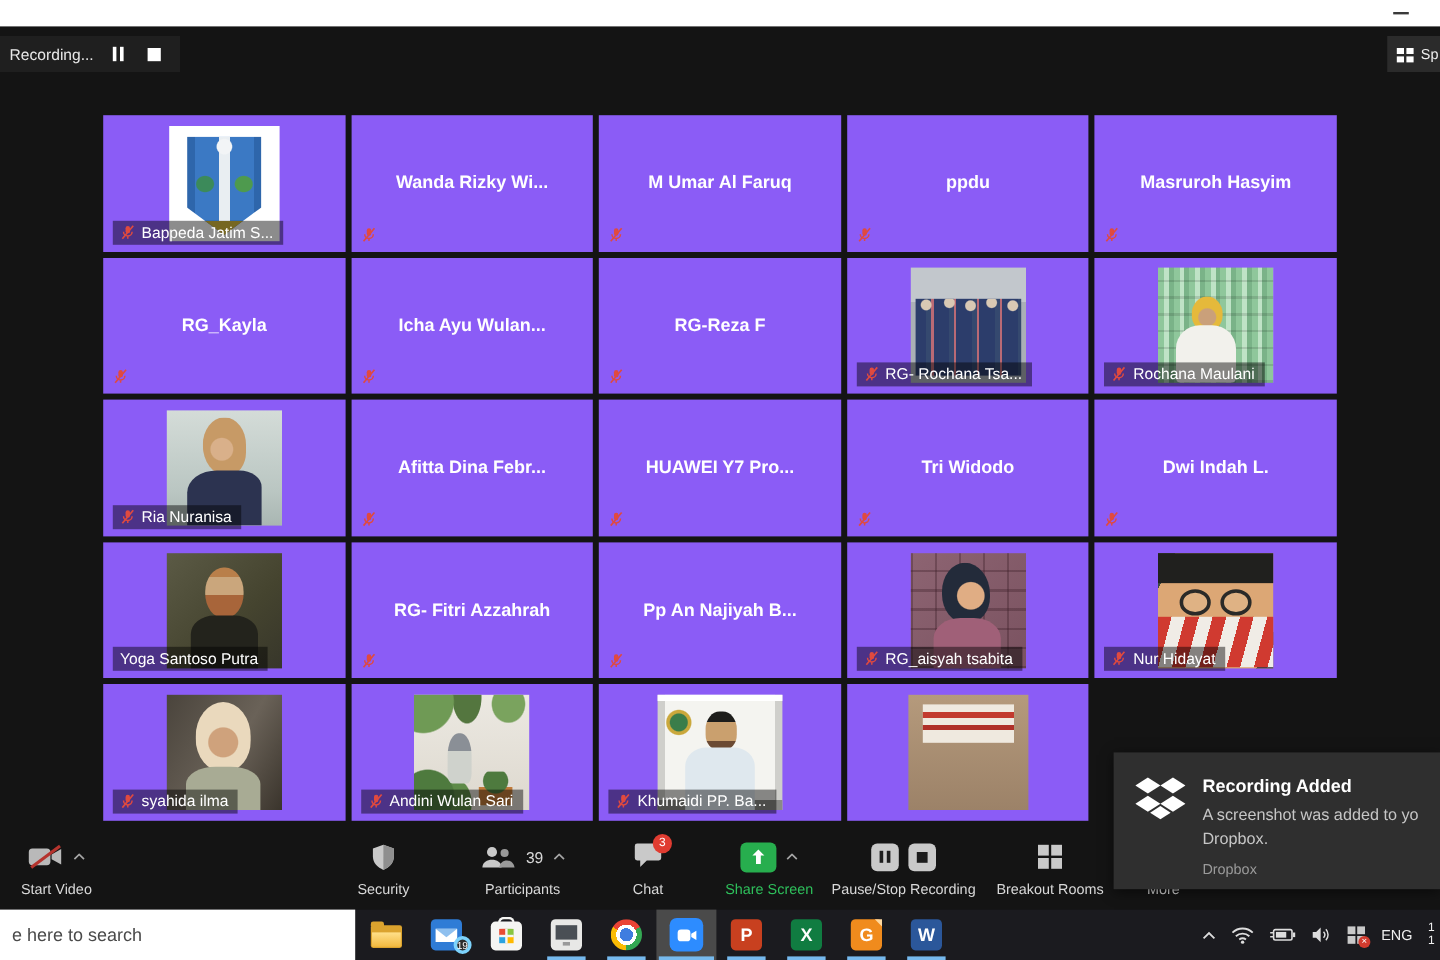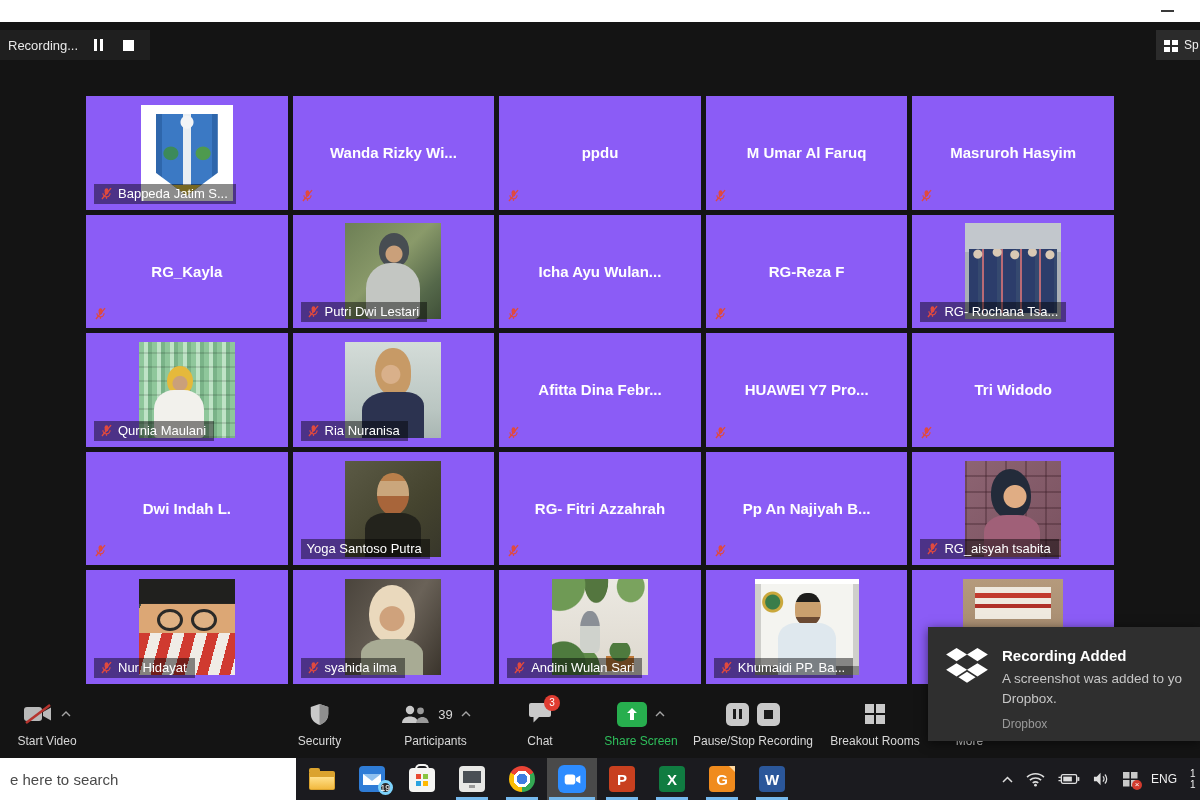--- a/index.html
+++ b/index.html
@@ -252,42 +252,42 @@
         <span class="mic lone">
           <svg viewBox="0 0 16 16" width="13" height="13">
             <rect x="5.7" y="1.6" width="4.6" height="7.6" rx="2.3" fill="#e04a3f"></rect>
             <path d="M3.6 7.6a4.4 4.4 0 0 0 8.8 0" fill="none" stroke="#e04a3f" stroke-width="1.5"></path>
             <line x1="8" y1="12.2" x2="8" y2="14.6" stroke="#e04a3f" stroke-width="1.5"></line>
             <line x1="2.4" y1="14.8" x2="13.6" y2="1.4" stroke="#e04a3f" stroke-width="1.7"></line>
           </svg>
         </span>
       </div>
       <div class="tile">
+        <div class="cname">M Umar Al Faruq</div>
+        <span class="mic lone">
+          <svg viewBox="0 0 16 16" width="13" height="13">
+            <rect x="5.7" y="1.6" width="4.6" height="7.6" rx="2.3" fill="#e04a3f"></rect>
+            <path d="M3.6 7.6a4.4 4.4 0 0 0 8.8 0" fill="none" stroke="#e04a3f" stroke-width="1.5"></path>
+            <line x1="8" y1="12.2" x2="8" y2="14.6" stroke="#e04a3f" stroke-width="1.5"></line>
+            <line x1="2.4" y1="14.8" x2="13.6" y2="1.4" stroke="#e04a3f" stroke-width="1.7"></line>
+          </svg>
+        </span>
+      </div>
+      <div class="tile">
         <div class="cname">ppdu</div>
         <span class="mic lone">
           <svg viewBox="0 0 16 16" width="13" height="13">
             <rect x="5.7" y="1.6" width="4.6" height="7.6" rx="2.3" fill="#e04a3f"></rect>
             <path d="M3.6 7.6a4.4 4.4 0 0 0 8.8 0" fill="none" stroke="#e04a3f" stroke-width="1.5"></path>
             <line x1="8" y1="12.2" x2="8" y2="14.6" stroke="#e04a3f" stroke-width="1.5"></line>
             <line x1="2.4" y1="14.8" x2="13.6" y2="1.4" stroke="#e04a3f" stroke-width="1.7"></line>
           </svg>
         </span>
       </div>
       <div class="tile">
-        <div class="cname">M Umar Al Faruq</div>
-        <span class="mic lone">
-          <svg viewBox="0 0 16 16" width="13" height="13">
-            <rect x="5.7" y="1.6" width="4.6" height="7.6" rx="2.3" fill="#e04a3f"></rect>
-            <path d="M3.6 7.6a4.4 4.4 0 0 0 8.8 0" fill="none" stroke="#e04a3f" stroke-width="1.5"></path>
-            <line x1="8" y1="12.2" x2="8" y2="14.6" stroke="#e04a3f" stroke-width="1.5"></line>
-            <line x1="2.4" y1="14.8" x2="13.6" y2="1.4" stroke="#e04a3f" stroke-width="1.7"></line>
-          </svg>
-        </span>
-      </div>
-      <div class="tile">
         <div class="cname">Masruroh Hasyim</div>
         <span class="mic lone">
           <svg viewBox="0 0 16 16" width="13" height="13">
             <rect x="5.7" y="1.6" width="4.6" height="7.6" rx="2.3" fill="#e04a3f"></rect>
             <path d="M3.6 7.6a4.4 4.4 0 0 0 8.8 0" fill="none" stroke="#e04a3f" stroke-width="1.5"></path>
             <line x1="8" y1="12.2" x2="8" y2="14.6" stroke="#e04a3f" stroke-width="1.5"></line>
             <line x1="2.4" y1="14.8" x2="13.6" y2="1.4" stroke="#e04a3f" stroke-width="1.7"></line>
           </svg>
         </span>
       </div>
@@ -296,34 +296,20 @@
         <span class="mic lone">
           <svg viewBox="0 0 16 16" width="13" height="13">
             <rect x="5.7" y="1.6" width="4.6" height="7.6" rx="2.3" fill="#e04a3f"></rect>
             <path d="M3.6 7.6a4.4 4.4 0 0 0 8.8 0" fill="none" stroke="#e04a3f" stroke-width="1.5"></path>
             <line x1="8" y1="12.2" x2="8" y2="14.6" stroke="#e04a3f" stroke-width="1.5"></line>
             <line x1="2.4" y1="14.8" x2="13.6" y2="1.4" stroke="#e04a3f" stroke-width="1.7"></line>
           </svg>
         </span>
       </div>
       <div class="tile">
-        <div class="avatar av-putri"></div>
-        <div class="nlabel">
-          <span class="mic">
-            <svg viewBox="0 0 16 16" width="13" height="13">
-              <rect x="5.7" y="1.6" width="4.6" height="7.6" rx="2.3" fill="#e04a3f"></rect>
-              <path d="M3.6 7.6a4.4 4.4 0 0 0 8.8 0" fill="none" stroke="#e04a3f" stroke-width="1.5"></path>
-              <line x1="8" y1="12.2" x2="8" y2="14.6" stroke="#e04a3f" stroke-width="1.5"></line>
-              <line x1="2.4" y1="14.8" x2="13.6" y2="1.4" stroke="#e04a3f" stroke-width="1.7"></line>
-            </svg>
-          </span>
-          <span>Putri Dwi Lestari</span>
-        </div>
-      </div>
-      <div class="tile">
         <div class="cname">Icha Ayu Wulan...</div>
         <span class="mic lone">
           <svg viewBox="0 0 16 16" width="13" height="13">
             <rect x="5.7" y="1.6" width="4.6" height="7.6" rx="2.3" fill="#e04a3f"></rect>
             <path d="M3.6 7.6a4.4 4.4 0 0 0 8.8 0" fill="none" stroke="#e04a3f" stroke-width="1.5"></path>
             <line x1="8" y1="12.2" x2="8" y2="14.6" stroke="#e04a3f" stroke-width="1.5"></line>
             <line x1="2.4" y1="14.8" x2="13.6" y2="1.4" stroke="#e04a3f" stroke-width="1.7"></line>
           </svg>
         </span>
       </div>
@@ -356,21 +342,21 @@
         <div class="avatar av-qurnia"></div>
         <div class="nlabel">
           <span class="mic">
             <svg viewBox="0 0 16 16" width="13" height="13">
               <rect x="5.7" y="1.6" width="4.6" height="7.6" rx="2.3" fill="#e04a3f"></rect>
               <path d="M3.6 7.6a4.4 4.4 0 0 0 8.8 0" fill="none" stroke="#e04a3f" stroke-width="1.5"></path>
               <line x1="8" y1="12.2" x2="8" y2="14.6" stroke="#e04a3f" stroke-width="1.5"></line>
               <line x1="2.4" y1="14.8" x2="13.6" y2="1.4" stroke="#e04a3f" stroke-width="1.7"></line>
             </svg>
           </span>
-          <span>Qurnia Maulani</span>
+          <span>Rochana Maulani</span>
         </div>
       </div>
       <div class="tile">
         <div class="avatar av-ria"></div>
         <div class="nlabel">
           <span class="mic">
             <svg viewBox="0 0 16 16" width="13" height="13">
               <rect x="5.7" y="1.6" width="4.6" height="7.6" rx="2.3" fill="#e04a3f"></rect>
               <path d="M3.6 7.6a4.4 4.4 0 0 0 8.8 0" fill="none" stroke="#e04a3f" stroke-width="1.5"></path>
               <line x1="8" y1="12.2" x2="8" y2="14.6" stroke="#e04a3f" stroke-width="1.5"></line>

